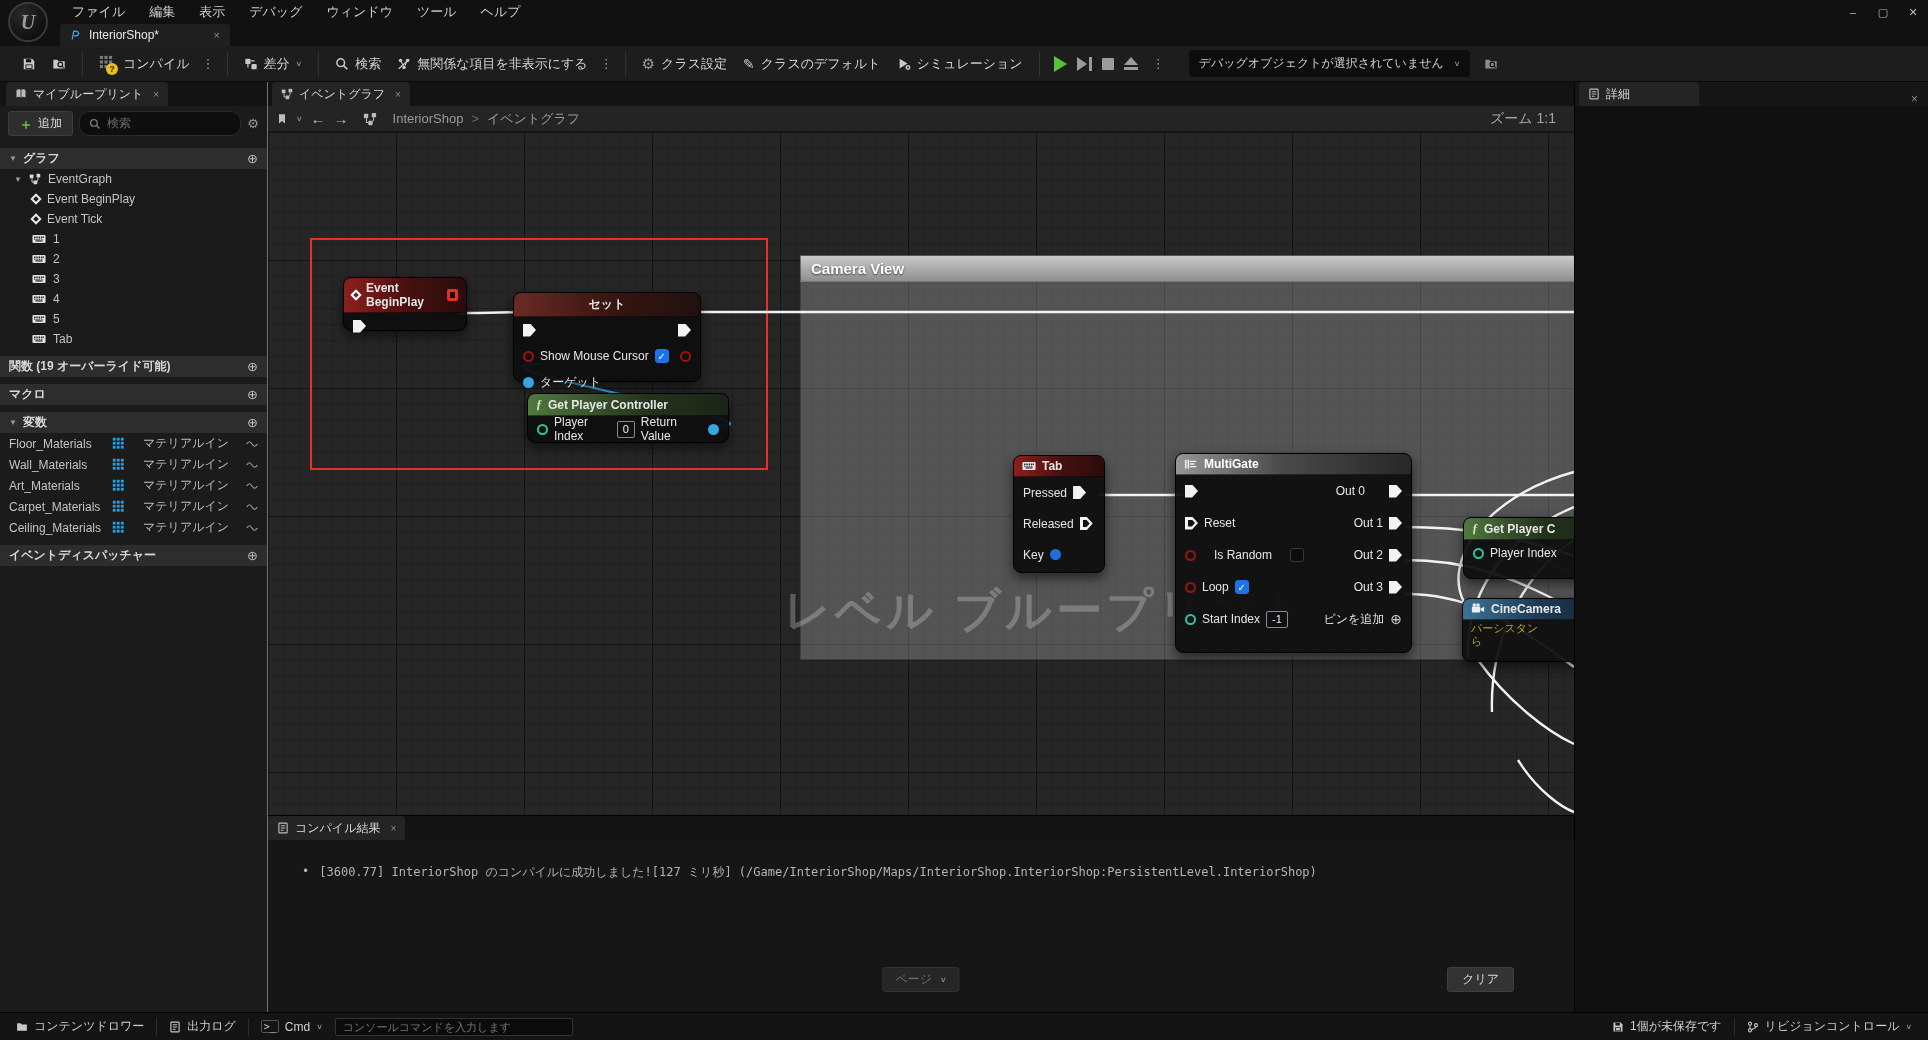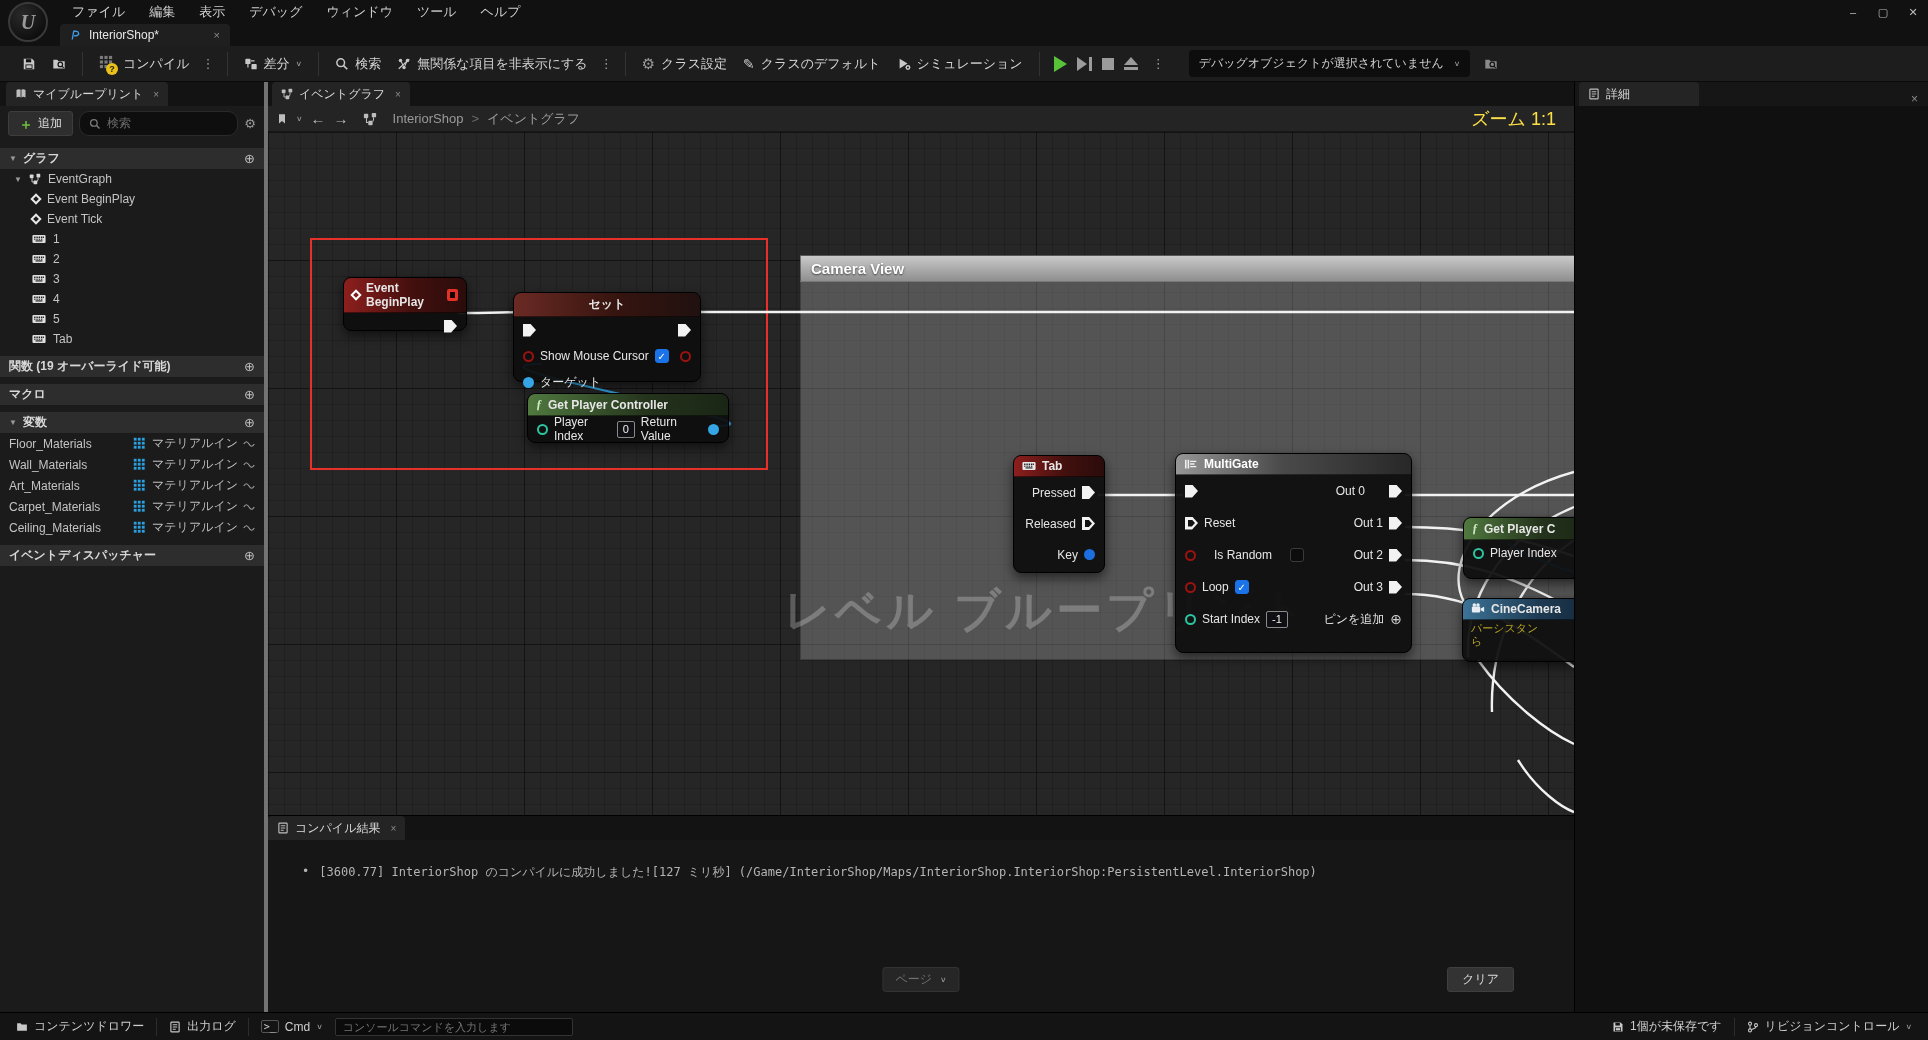--- a/index.html
+++ b/index.html
@@ -35,49 +35,49 @@
   .p-step .t{width:0;height:0;border-left:10px solid #9b9b9b;border-top:7px solid transparent;border-bottom:7px solid transparent}
   .p-step .b{width:3px;height:14px;background:#9b9b9b;margin-left:2px}
   .p-stop{width:12px;height:12px;background:#9b9b9b}
   .p-eject{display:flex;flex-direction:column;align-items:center;gap:2px}
   .p-eject .t{width:0;height:0;border-bottom:8px solid #9b9b9b;border-left:7px solid transparent;border-right:7px solid transparent}
   .p-eject .b{width:14px;height:3px;background:#9b9b9b}
   .debug-dd{display:flex;align-items:center;gap:10px;background:#0d0d0d;border-radius:4px;padding:5px 10px;color:#cfcfcf;font-size:12px;margin-left:14px}
 
   
   .main{display:flex;height:930px}
-  .left-panel{width:268px;background:#1b1b1b;border-right:4px solid #737373;display:flex;flex-direction:column}
+  .left-panel{width:268px;background:#1b1b1b;border-right:1px solid #737373;display:flex;flex-direction:column}
   .panel-tabrow{height:24px;background:#131313;display:flex;align-items:flex-end}
   .panel-tab{height:24px;background:#242424;display:flex;align-items:center;gap:6px;padding:0 9px;border-radius:4px 4px 0 0;color:#dadada;font-size:12px}
   .panel-tab .close{color:#8a8a8a;font-size:10px;margin-left:4px}
 
   .lp-controls{display:flex;align-items:center;gap:6px;padding:5px 8px}
   .add-btn{display:flex;align-items:center;gap:5px;background:#2e2e2e;border:1px solid #3d3d3d;border-radius:3px;padding:3px 10px;color:#e0e0e0}
   .add-btn .plus{color:#6fbf3f;font-weight:bold;font-size:14px;line-height:10px}
   .search-pill{flex:1;display:flex;align-items:center;gap:6px;background:#0e0e0e;border:1px solid #2a2a2a;border-radius:10px;padding:3px 9px;color:#6b6b6b}
   .gear-sm{color:#9a9a9a;font-size:13px}
 
   .sec-head{height:21px;background:#2d2d2d;display:flex;align-items:center;gap:6px;padding:0 9px;color:#d8d8d8;font-weight:bold;font-size:12px;margin-top:7px}
   .sec-head .plus-r{margin-left:auto;font-weight:normal;color:#bdbdbd;font-size:13px}
   .tri{font-size:8px;color:#9a9a9a}
   .lp-row{display:flex;align-items:center;gap:7px;height:20px;padding:0 9px;color:#c4c4c4}
   .ind1{padding-left:14px}.ind2{padding-left:32px}
   .diamond{width:8px;height:8px;border:2px solid #e8e8e8;transform:rotate(45deg);background:#1b1b1b;flex:none}
   .var-row{display:flex;align-items:center;height:21px;padding:0 9px;color:#c4c4c4}
-  .var-type{margin-left:auto;display:flex;align-items:center;gap:5px;color:#bdbdbd}
+  .var-type{margin-left:auto;display:flex;align-items:center;gap:17px;color:#bdbdbd}
   .ico{width:14px;height:14px;flex:none}
   .ico12{width:12px;height:12px;flex:none}
 
   
   .center{width:1306px;display:flex;flex-direction:column;position:relative}
   .doc-tabs{height:24px;background:#131313;display:flex;align-items:flex-end}
   .graph-toolbar{height:26px;background:#242424;display:flex;align-items:center;gap:8px;padding:0 8px;border-bottom:1px solid rgba(0,0,0,.35)}
   .gt-ic{color:#bdbdbd;font-size:15px;font-weight:bold}
   .crumb{color:#9a9a9a;font-size:13px;margin-left:8px;display:flex;gap:8px;align-items:center}
-  .zoom-label{margin-left:auto;color:#fde047;font-size:18px;padding-right:10px}
+  .zoom-label{margin-left:auto;color:#a3a3a3;font-size:14px;padding-right:10px}
 
   .canvas{position:relative;height:683px;overflow:hidden;background-color:#262626;
     background-image:
       linear-gradient(to right, rgba(0,0,0,.38) 1px, transparent 1px),
       linear-gradient(to bottom, rgba(0,0,0,.38) 1px, transparent 1px),
       linear-gradient(to right, rgba(0,0,0,.16) 1px, transparent 1px),
       linear-gradient(to bottom, rgba(0,0,0,.16) 1px, transparent 1px);
     background-size:128px 128px,128px 128px,16px 16px,16px 16px}
 
   .comment{position:absolute;left:532px;top:123px;width:790px;height:405px}
@@ -88,21 +88,21 @@
   .wires{position:absolute;inset:0;pointer-events:none}
 
   .node{position:absolute;background:rgba(14,14,14,.94);border:1px solid #000;border-radius:8px;box-shadow:0 5px 12px rgba(0,0,0,.55);color:#e6e6e6;font-size:12px}
   .node-head{display:flex;align-items:center;gap:6px;padding:3px 8px;font-weight:bold;border-radius:7px 7px 0 0;border-bottom:1px solid rgba(0,0,0,.5)}
   .hd-red{background:linear-gradient(90deg,#8d1f1d,#43100e 55%,#2a0c0b)}
   .hd-darkred{background:linear-gradient(90deg,#6b2a24,#36140f 55%,#201110)}
   .hd-green{background:linear-gradient(90deg,#50793f,#24331c 60%,#1a2615)}
   .hd-gray{background:linear-gradient(90deg,#969696,#4a4a4a 45%,#282828)}
   .hd-blue{background:linear-gradient(90deg,#3c7396,#1e3a52 60%,#152a3c)}
   .prow{display:flex;align-items:center;gap:6px;padding:0 9px;height:26px}
-  .prow.r{justify-content:flex-end}
+  .prow.r{justify-content:flex-start}
   .prow.split{justify-content:space-between}
   .exec{position:relative;width:13px;height:13px;flex:none}
   .exec::before{content:"";position:absolute;inset:0;background:#f2f2f2;clip-path:polygon(0 0,55% 0,100% 50%,55% 100%,0 100%)}
   .exec.hollow::after{content:"";position:absolute;inset:3px;background:#121212;clip-path:polygon(0 0,55% 0,100% 50%,55% 100%,0 100%)}
   .cpin{width:11px;height:11px;border-radius:50%;border:2.5px solid currentColor;flex:none}
   .cpin.fill{background:currentColor}
   .c-blue{color:#35a5e5}.c-red{color:#9c1210}.c-green{color:#2cc5a0}.c-key{color:#1d6fe0}
   .cb{width:14px;height:14px;border-radius:3px;background:#0c0c0c;border:1px solid #3a3a3a;display:flex;align-items:center;justify-content:center;flex:none}
   .cb.on{background:#1a73e8;border-color:#1a73e8;color:#fff;font-size:10px;font-weight:bold}
   .valbox{min-width:18px;padding:0 5px;height:17px;border:1px solid #8a8a8a;border-radius:2px;background:#101014;color:#eee;display:flex;align-items:center;justify-content:center;font-size:11px}

